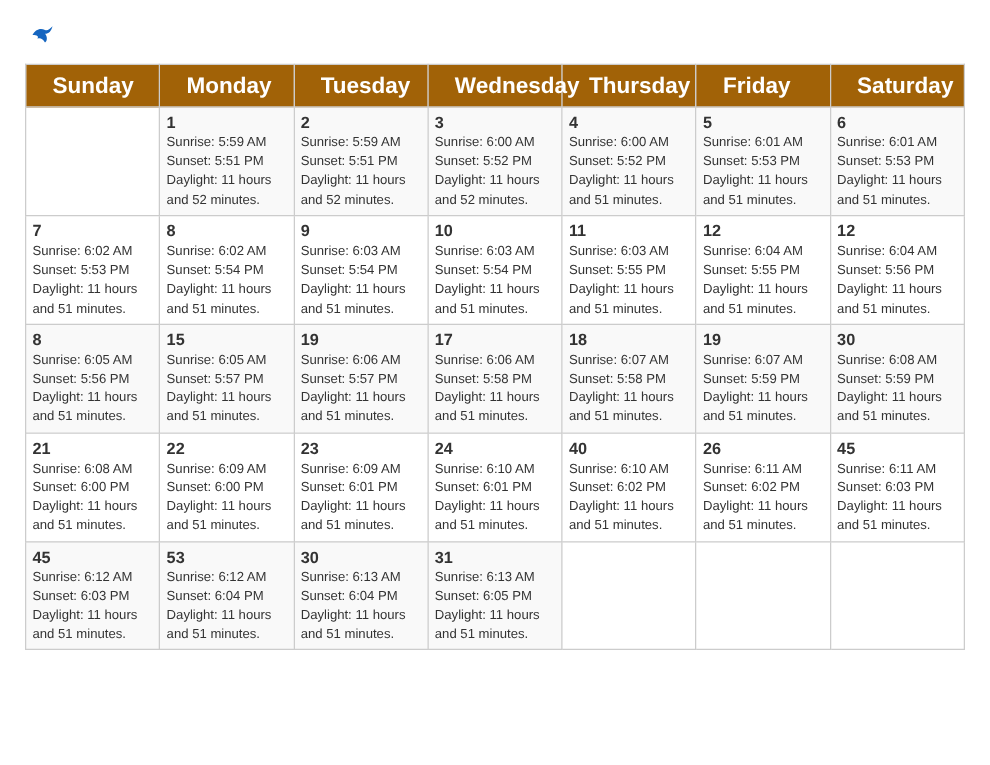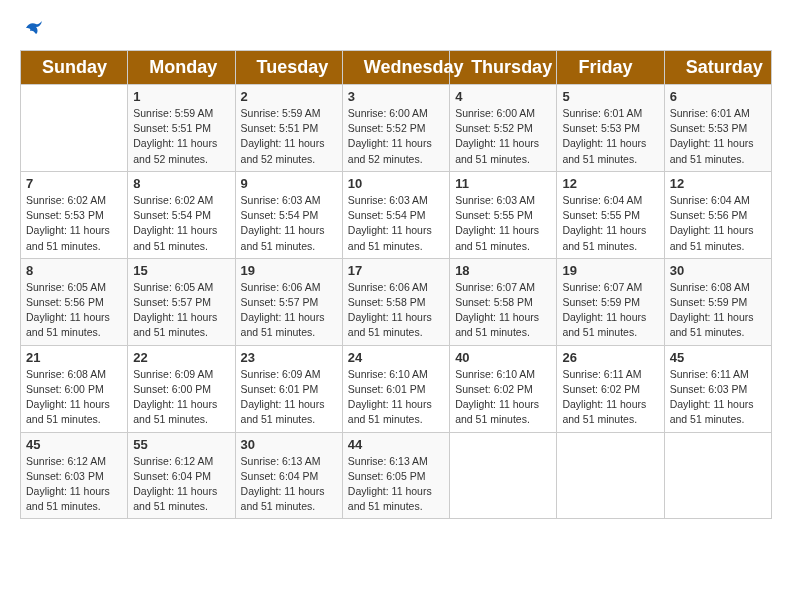--- a/index.html
+++ b/index.html
@@ -233,29 +233,29 @@
           <span class="day-num">45</span>
           <div class="day-info">Sunrise: 6:11 AM<br>Sunset: 6:03 PM<br>Daylight: 11 hours and 51 minutes.</div>
         </td>
       </tr>
       <tr>
         <td>
           <span class="day-num">45</span>
           <div class="day-info">Sunrise: 6:12 AM<br>Sunset: 6:03 PM<br>Daylight: 11 hours and 51 minutes.</div>
         </td>
         <td>
-          <span class="day-num">55</span>
+          <span class="day-num">53</span>
           <div class="day-info">Sunrise: 6:12 AM<br>Sunset: 6:04 PM<br>Daylight: 11 hours and 51 minutes.</div>
         </td>
         <td>
           <span class="day-num">30</span>
           <div class="day-info">Sunrise: 6:13 AM<br>Sunset: 6:04 PM<br>Daylight: 11 hours and 51 minutes.</div>
         </td>
         <td>
-          <span class="day-num">44</span>
+          <span class="day-num">31</span>
           <div class="day-info">Sunrise: 6:13 AM<br>Sunset: 6:05 PM<br>Daylight: 11 hours and 51 minutes.</div>
         </td>
         <td class="empty"></td>
         <td class="empty"></td>
         <td class="empty"></td>
       </tr>
     </tbody>
 </table>
 
 </body></html>

